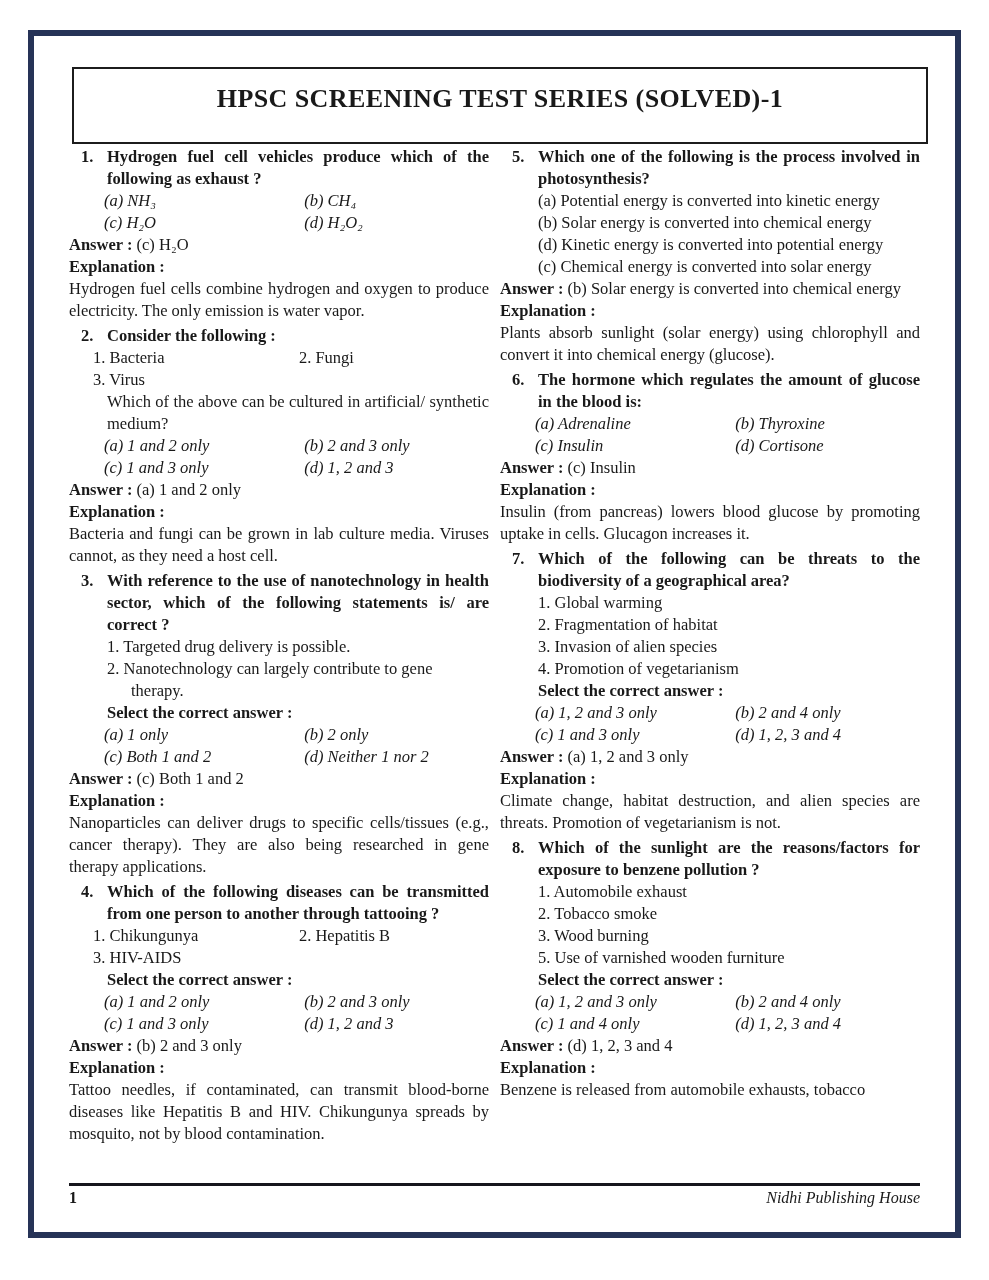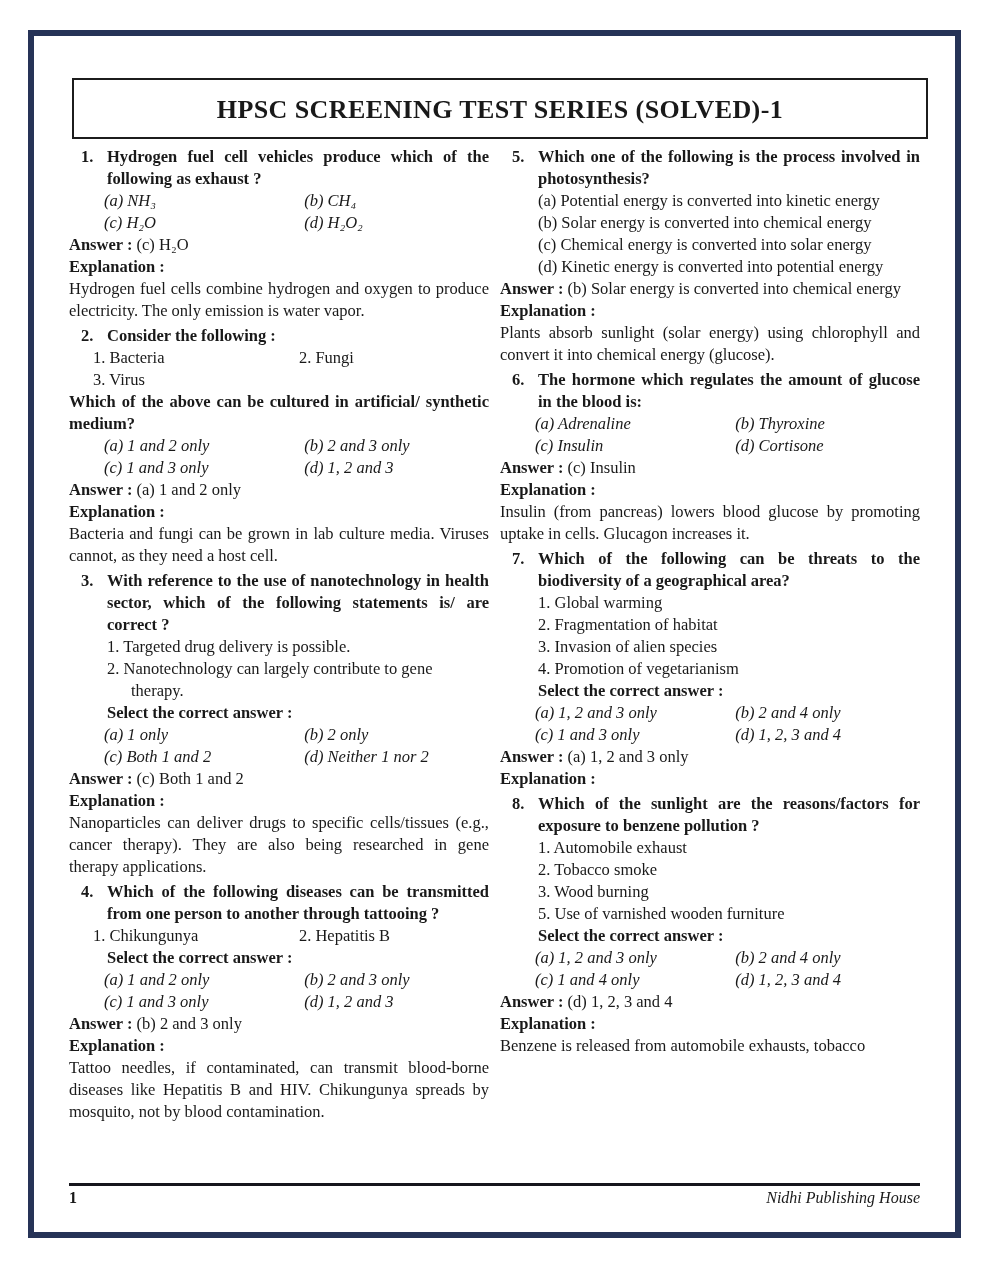--- a/index.html
+++ b/index.html
@@ -1,33 +1,33 @@
 <!DOCTYPE html>
 <html><head>
 <meta charset="utf-8">
 <style>
   html,body{margin:0;padding:0;background:#e8e8e8;}
   .page{position:relative;width:989px;height:1280px;background:#ffffff;overflow:hidden;
         font-family:"Liberation Serif","DejaVu Serif",serif;color:#191919;}
   .page-frame{position:absolute;top:30px;left:28px;right:28px;bottom:42px;
         border:6px solid #263357;pointer-events:none;}
-  .title-box{position:absolute;top:78px;left:72px;width:844px;border:2px solid #1c1c1c;
-        text-align:center;padding:15px 4px 12px;background:#fff;}
+  .title-box{position:absolute;top:67px;left:72px;width:844px;border:2px solid #1c1c1c;
+        text-align:center;padding:15px 4px 28px;background:#fff;}
   .page-title{font-size:26px;font-weight:bold;letter-spacing:.4px;white-space:nowrap;}
   .content{position:absolute;top:146px;left:69px;width:851px;display:flex;gap:11px;}
   .col{flex:1;min-width:0;font-size:16.5px;line-height:22px;}
   .question{margin-top:3px;}
   .question:first-child{margin-top:0;}
   .q-stem{position:relative;padding-left:38px;font-weight:bold;text-align:justify;}
   .q-num{position:absolute;left:12px;top:0;}
   .row2{margin-left:24px;display:grid;grid-template-columns:52% 48%;}
   .row2.opt{margin-left:35px;font-style:italic;}
   .item{margin-left:38px;padding-left:24px;text-indent:-24px;}
   .optfull{margin-left:38px;}
-  .substem{font-weight:bold;text-align:justify;}
+  .substem{margin-left:38px;font-weight:normal;text-align:justify;}
   .select-label{margin-left:38px;font-weight:bold;}
   .answer{text-align:justify;}
   .answer b{font-weight:bold;}
   .expl-label{font-weight:bold;}
   .para{text-align:justify;}
   .footer{position:absolute;top:1183px;left:69px;width:851px;border-top:3px solid #16161c;
         padding-top:3px;display:flex;justify-content:space-between;align-items:baseline;}
   .footer .pn{font-size:16px;font-weight:bold;}
   .footer .pub{font-size:16px;font-weight:normal;font-style:italic;}
 </style>
@@ -107,20 +107,24 @@
           <div class="expl-label">Explanation :</div>
           <div class="para">Nanoparticles can deliver drugs to specific cells/tissues (e.g., cancer therapy). They are also being researched in gene therapy applications.</div>
         </section>
         <section class="question">
           <div class="q-stem"><span class="q-num">4.</span><span>Which of the following diseases can be transmitted from one person to another through tattooing ?</span></div>
           <div>
             <div class="row2">
               <div>1. Chikungunya</div>
               <div>2. Hepatitis B</div>
             </div>
+            <div class="row2">
+              <div>3. HIV-AIDS</div>
+              <div></div>
+            </div>
           </div>
           <div class="select-label">Select the correct answer :</div>
           <div>
             <div class="row2 opt">
               <div>(a) 1 and 2 only</div>
               <div>(b) 2 and 3 only</div>
             </div>
             <div class="row2 opt">
               <div>(c) 1 and 3 only</div>
               <div>(d) 1, 2 and 3</div>
@@ -130,22 +134,22 @@
           <div class="expl-label">Explanation :</div>
           <div class="para">Tattoo needles, if contaminated, can transmit blood-borne diseases like Hepatitis B and HIV. Chikungunya spreads by mosquito, not by blood contamination.</div>
         </section>
       </div>
     <div class="col" id="col-right">
         <section class="question">
           <div class="q-stem"><span class="q-num">5.</span><span>Which one of the following is the process involved in photosynthesis?</span></div>
           <div>
             <div class="optfull">(a) Potential energy is converted into kinetic energy</div>
             <div class="optfull">(b) Solar energy is converted into chemical energy</div>
+            <div class="optfull">(d) Kinetic energy is converted into potential energy</div>
             <div class="optfull">(c) Chemical energy is converted into solar energy</div>
-            <div class="optfull">(d) Kinetic energy is converted into potential energy</div>
           </div>
           <div class="answer"><b>Answer :</b> <span>(b) Solar energy is converted into chemical energy</span></div>
           <div class="expl-label">Explanation :</div>
           <div class="para">Plants absorb sunlight (solar energy) using chlorophyll and convert it into chemical energy (glucose).</div>
         </section>
         <section class="question">
           <div class="q-stem"><span class="q-num">6.</span><span>The hormone which regulates the amount of glucose in the blood is:</span></div>
           <div>
             <div class="row2 opt">
               <div>(a) Adrenaline</div>
@@ -174,20 +178,21 @@
               <div>(a) 1, 2 and 3 only</div>
               <div>(b) 2 and 4 only</div>
             </div>
             <div class="row2 opt">
               <div>(c) 1 and 3 only</div>
               <div>(d) 1, 2, 3 and 4</div>
             </div>
           </div>
           <div class="answer"><b>Answer :</b> <span>(a) 1, 2 and 3 only</span></div>
           <div class="expl-label">Explanation :</div>
+          <div class="para">Climate change, habitat destruction, and alien species are threats. Promotion of vegetarianism is not.</div>
         </section>
         <section class="question">
           <div class="q-stem"><span class="q-num">8.</span><span>Which of the sunlight are the reasons/factors for exposure to benzene pollution ?</span></div>
           <div>
             <div class="item">1. Automobile exhaust</div>
             <div class="item">2. Tobacco smoke</div>
             <div class="item">3. Wood burning</div>
             <div class="item">5. Use of varnished wooden furniture</div>
           </div>
           <div class="select-label">Select the correct answer :</div>

